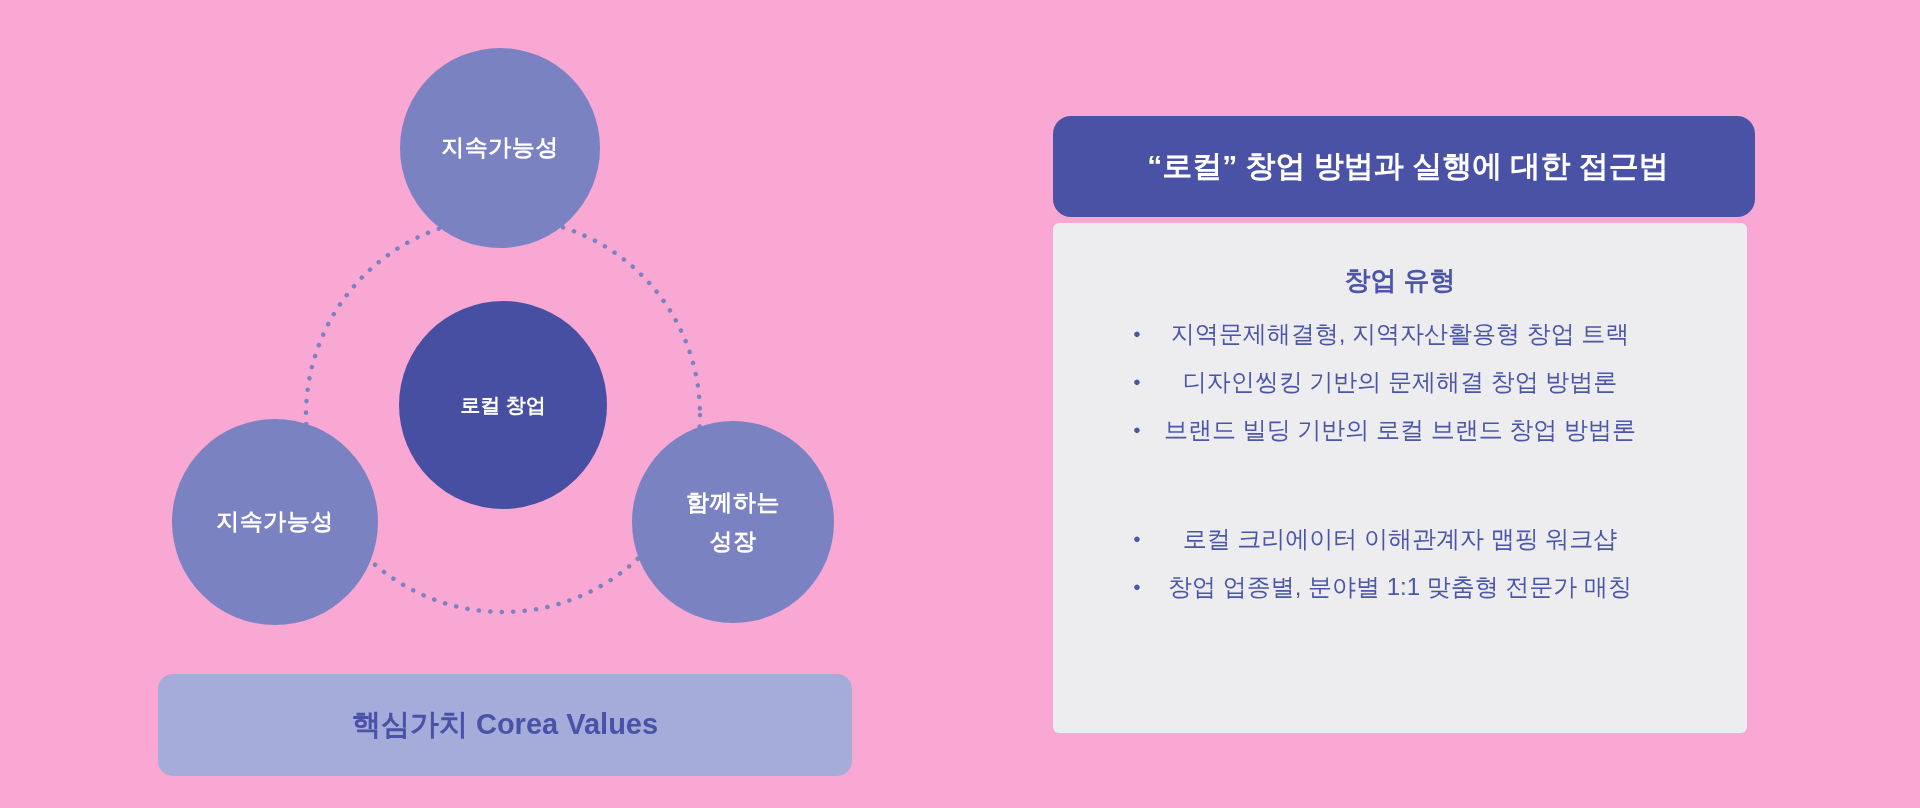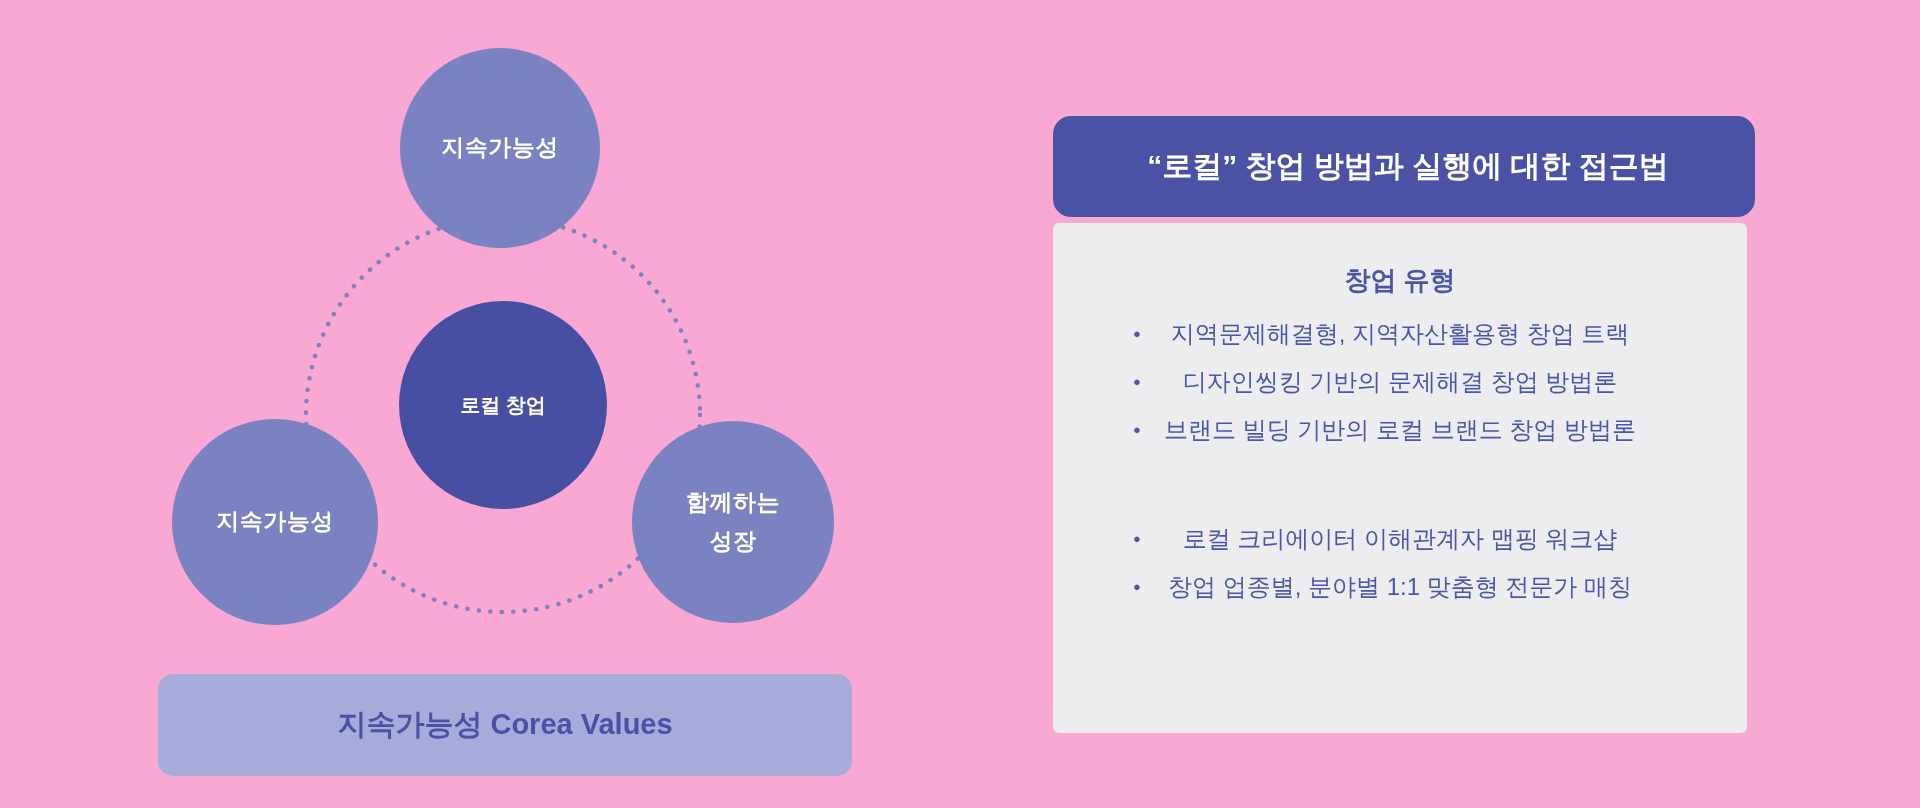--- a/index.html
+++ b/index.html
@@ -52,21 +52,21 @@
   <div class="circle light" style="left:632px;top:421px;width:202px;height:202px;">
     <span class="lbl">함께하는
 성장</span>
   </div>
 
   <div class="circle dark" style="left:399px;top:301px;width:208px;height:208px;">
     <span class="lbl">로컬 창업</span>
   </div>
 
   <div class="banner">
-    <span>지속가능성 Corea Values</span>
+    <span>핵심가치 Corea Values</span>
   </div>
 
   <div class="panel-header">
     <span>“로컬” 창업 방법과 실행에 대한 접근법</span>
   </div>
 
   <div class="panel-body">
     <div class="panel-content">
 
       <div class="sec-heading">창업 유형</div>

